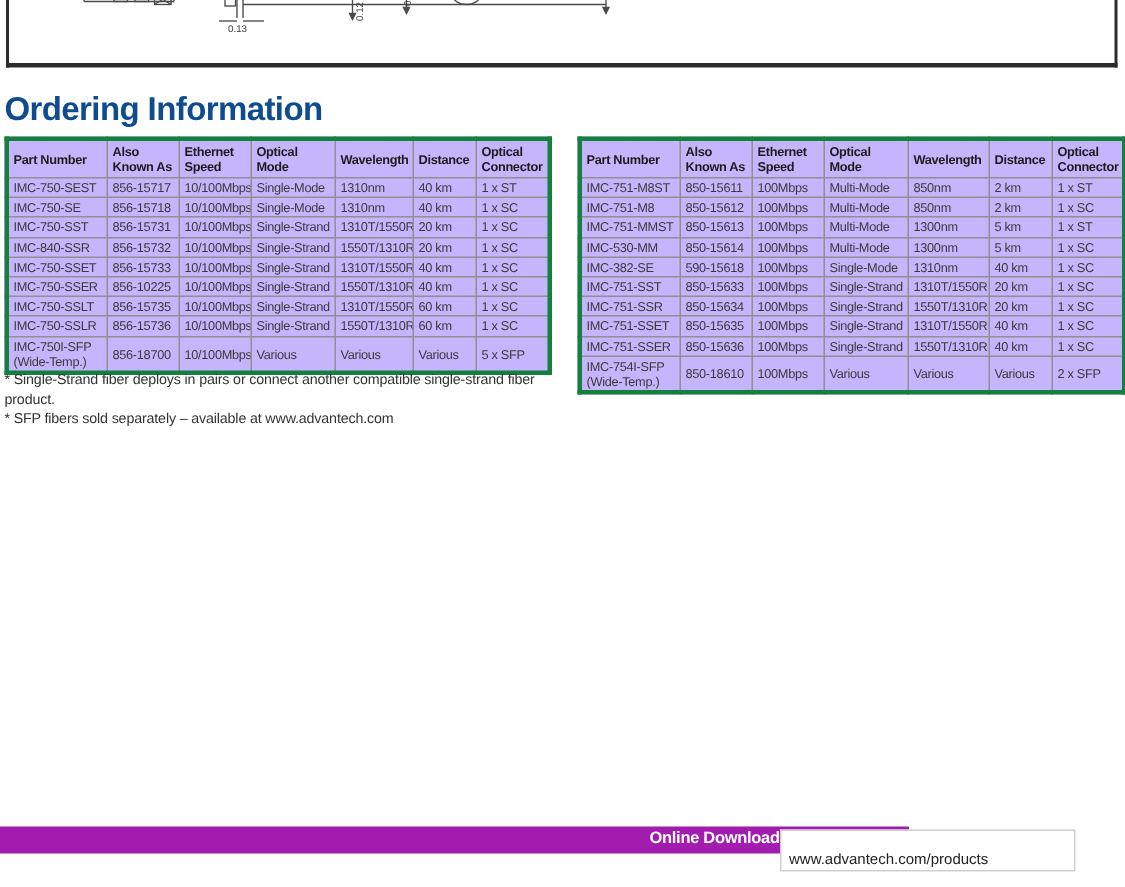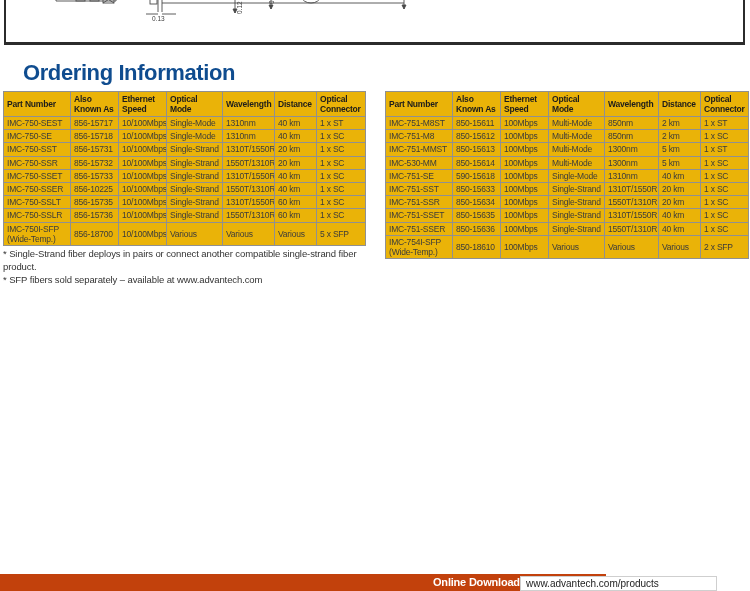--- a/index.html
+++ b/index.html
@@ -10,54 +10,54 @@
   
   .draw-strip {
     position:absolute; left:4px; top:-4px; width:737px; height:46px;
     border-left:2px solid #2b2b2b; border-right:2px solid #2b2b2b; border-bottom:3px solid #2b2b2b;
     background:#fff;
   }
   .draw-strip svg { display:block; }
   
   .heading {
     position:absolute; left:3px; top:60px;
-    font-size:22px; font-weight:bold; color:#0F4C8F; letter-spacing:-0.4px;margin-left:20px;
+    font-size:22px; font-weight:bold; color:#0F4C8F; letter-spacing:-0.4px;
   }
   
   table.tbl {
     position:absolute; top:91px; border-collapse:collapse; table-layout:fixed;
-    background:#eab308; border:1px solid #15803d;
+    background:#c4b5fd; border:3px solid #15803d;
   }
   table.tbl th, table.tbl td {
     border:1px solid #909090; font-size:8.5px; letter-spacing:-0.2px;
     padding:1px 3px; white-space:pre-line; overflow:hidden; line-height:1.2;
     vertical-align:middle; text-align:left;
   }
   table.tbl th { font-weight:bold; color:#1c1c1c; height:22px; }
   table.tbl td { color:#3b3b3b; height:10px; }
   #tbl-left  { left:3px;   width:362px; }
   #tbl-right { left:385px; width:363px; }
   
   .footnotes {
     position:absolute; left:3px; top:247px; width:380px;
     font-size:9.5px; color:#333; line-height:1.38; letter-spacing:-0.1px;
   }
   
   .footer-bar {
-    position:absolute; left:0; top:574px; width:606px; height:18px;
-    background:#c2410c;
+    position:absolute; left:0; top:551px; width:606px; height:18px;
+    background:#a21caf;
   }
   .footer-label {
     position:absolute; left:433px; top:2px; color:#ffffff; font-weight:bold;
     font-size:11px; letter-spacing:-0.2px;
   }
   .footer-url {
     position:absolute; left:520px; top:2px; width:188px; height:11px;
     background:#ffffff; border:1px solid #cfcfcf; font-size:10px; color:#222;
-    padding:1px 2px 1px 5px; line-height:11px; overflow:hidden;
+    padding:14px 2px 1px 5px; line-height:11px; overflow:hidden;
   }
   .dim-text { font-size:6.5px; fill:#3d3d3d; font-family:"Liberation Sans",sans-serif; }
 </style>
 </head>
 <body>
 
 <div class="page">
 
   <div class="draw-strip">
     <svg width="737" height="46" viewBox="0 0 737 46">
@@ -147,21 +147,21 @@
         <tr>
           <td>IMC-750-SST</td>
           <td>856-15731</td>
           <td>10/100Mbps</td>
           <td>Single-Strand</td>
           <td>1310T/1550R</td>
           <td>20 km</td>
           <td>1 x SC</td>
         </tr>
         <tr>
-          <td>IMC-750-SSR</td>
+          <td>IMC-840-SSR</td>
           <td>856-15732</td>
           <td>10/100Mbps</td>
           <td>Single-Strand</td>
           <td>1550T/1310R</td>
           <td>20 km</td>
           <td>1 x SC</td>
         </tr>
         <tr>
           <td>IMC-750-SSET</td>
           <td>856-15733</td>
@@ -267,21 +267,21 @@
         <tr>
           <td>IMC-530-MM</td>
           <td>850-15614</td>
           <td>100Mbps</td>
           <td>Multi-Mode</td>
           <td>1300nm</td>
           <td>5 km</td>
           <td>1 x SC</td>
         </tr>
         <tr>
-          <td>IMC-751-SE</td>
+          <td>IMC-382-SE</td>
           <td>590-15618</td>
           <td>100Mbps</td>
           <td>Single-Mode</td>
           <td>1310nm</td>
           <td>40 km</td>
           <td>1 x SC</td>
         </tr>
         <tr>
           <td>IMC-751-SST</td>
           <td>850-15633</td>

